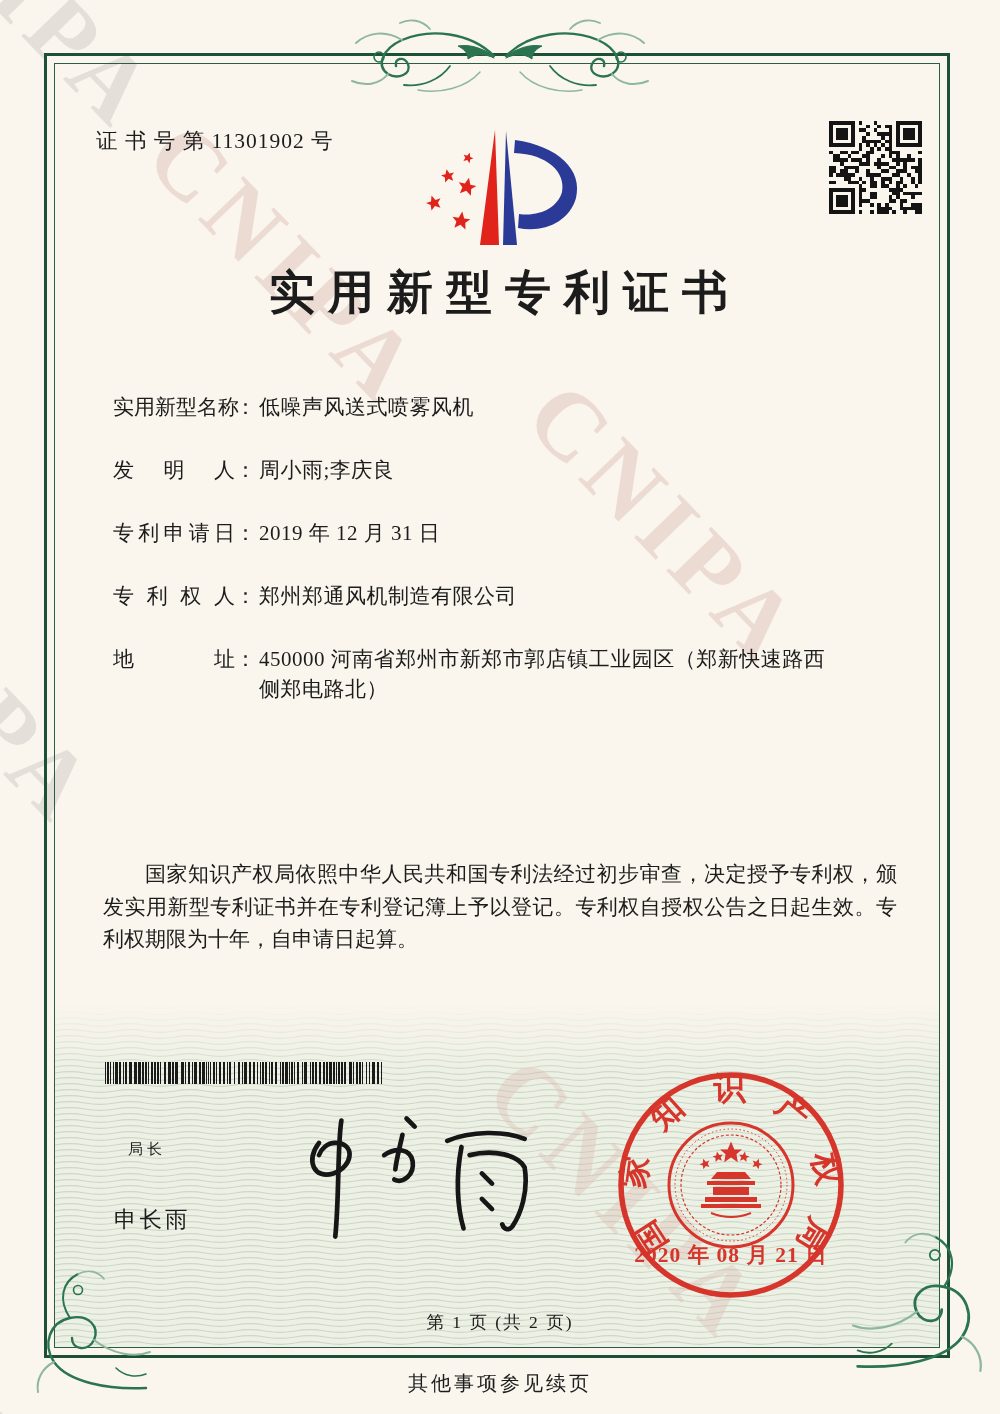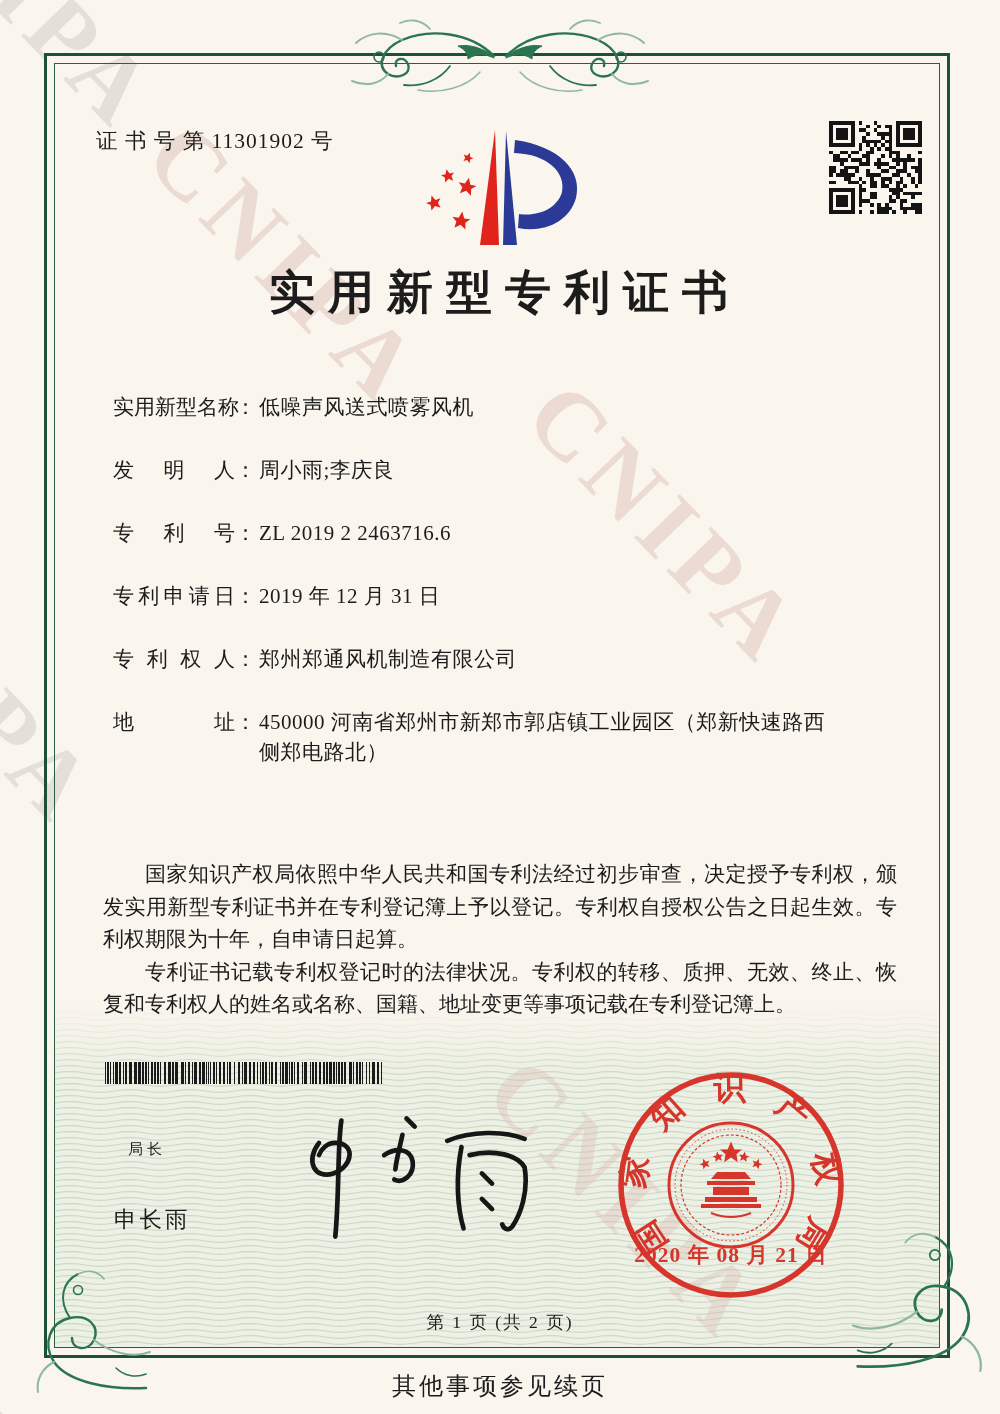--- a/index.html
+++ b/index.html
@@ -41,21 +41,21 @@
   .paras{position:absolute;left:103px;top:818px;width:794px;font-size:21px;
          line-height:32.5px;text-align:justify;margin-top:40px;}
   .paras p{margin:0;text-indent:2em;}
   
   .barcode{position:absolute;left:105px;top:1062px;}
   .director-title{position:absolute;left:114px;top:1140px;font-family:Liberation Serif, serif;font-size:15px;letter-spacing:4px;margin-left:14px;}
   .director-name{position:absolute;left:114px;top:1193px;font-family:Liberation Mono, monospace;font-size:22.5px;letter-spacing:3px;margin-top:11px;}
   .sig{position:absolute;left:262px;top:1102px;}
   .seal{position:absolute;left:612px;top:1066px;opacity:0.93;}
   .pageno{position:absolute;left:0;right:0;top:1310px;text-align:center;font-size:17.5px;letter-spacing:2px;}
-  .note{position:absolute;left:0;right:0;top:1370px;text-align:center;font-size:24px;letter-spacing:3px;}
+  .note{position:absolute;left:0;right:0;top:1370px;text-align:center;font-size:20px;letter-spacing:3px;}
   .toporn{position:absolute;left:318px;top:14px;}
   .cornL{position:absolute;left:26px;top:1268px;}
   .cornR{position:absolute;left:844px;top:1230px;transform:scaleX(-1);}
 </style>
 </head>
 <body>
 
 <div class="wm wm-gray" style="left:-60px;top:-175px;">CNIPA</div>
 <div class="wm wm-pink" style="left:205px;top:100px;">CNIPA</div>
 <div class="wm wm-pink" style="left:585px;top:360px;">CNIPA</div>
@@ -448,36 +448,32 @@
 <div class="title" style="z-index:5;">实用新型专利证书</div>
 
 <div class="fields" style="z-index:5;">
   <div class="frow">
     <span class="flabel">实用新型名称</span><span class="fcolon">：</span><span class="fvalue">低噪声风送式喷雾风机</span>
   </div>
   <div class="frow">
     <span class="flabel">发明人</span><span class="fcolon">：</span><span class="fvalue">周小雨;李庆良</span>
   </div>
   <div class="frow">
-    <span class="flabel">专利号</span><span class="fcolon">：</span><span class="fvalue">ZL 2019 2 2463716.6</span>
-  </div>
-  <div class="frow">
     <span class="flabel">专利申请日</span><span class="fcolon">：</span><span class="fvalue">2019 年 12 月 31 日</span>
   </div>
   <div class="frow">
     <span class="flabel">专利权人</span><span class="fcolon">：</span><span class="fvalue">郑州郑通风机制造有限公司</span>
   </div>
   <div class="frow addr">
     <span class="flabel">地址</span><span class="fcolon">：</span><span class="fvalue">450000 河南省郑州市新郑市郭店镇工业园区（郑新快速路西侧郑电路北）</span>
   </div>
 </div>
 
 <div class="paras" style="z-index:5;">
   <p>国家知识产权局依照中华人民共和国专利法经过初步审查，决定授予专利权，颁发实用新型专利证书并在专利登记簿上予以登记。专利权自授权公告之日起生效。专利权期限为十年，自申请日起算。</p>
-  <p>专利证书记载专利权登记时的法律状况。专利权的转移、质押、无效、终止、恢复和专利权人的姓名或名称、国籍、地址变更等事项记载在专利登记簿上。</p>
 </div>
 
 <div class="barcode" style="z-index:5;"><svg width="283" height="22" fill="#1a1a1a">
       <rect x="0" y="0" width="1" height="22"></rect>
       <rect x="2" y="0" width="2" height="22"></rect>
       <rect x="5" y="0" width="1" height="22"></rect>
       <rect x="8" y="0" width="1" height="22"></rect>
       <rect x="10" y="0" width="3" height="22"></rect>
       <rect x="14" y="0" width="2" height="22"></rect>
       <rect x="18" y="0" width="1" height="22"></rect>

